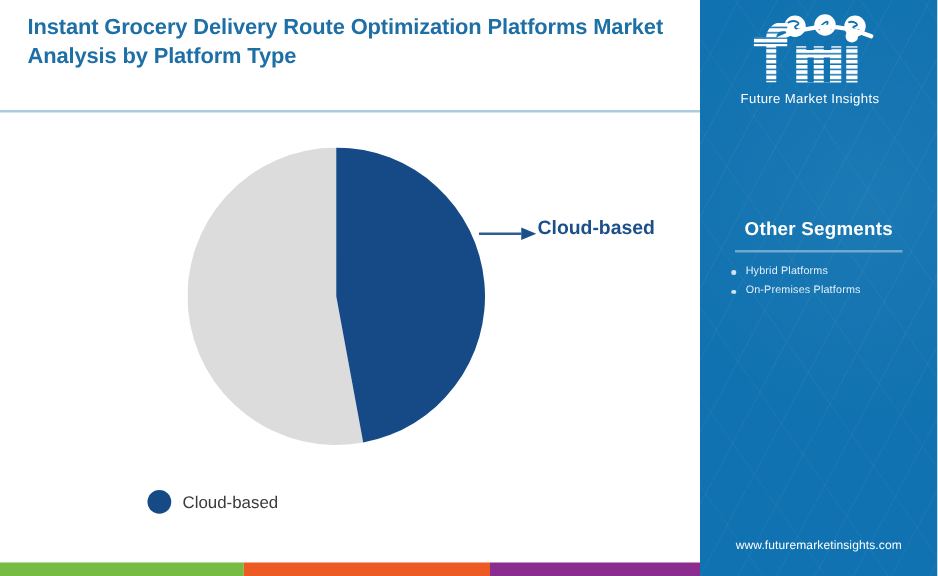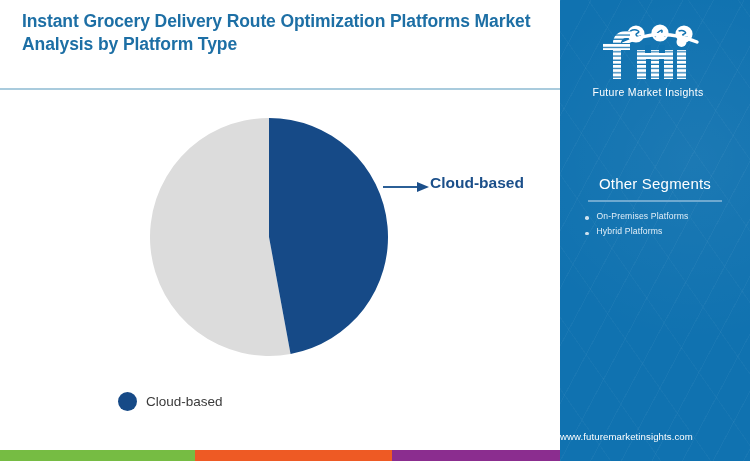--- a/index.html
+++ b/index.html
@@ -69,47 +69,47 @@
     
     content:""; position:absolute; inset:0;
     background:
       repeating-linear-gradient(118deg, rgba(255,255,255,0.035) 0 1px, rgba(255,255,255,0) 1px 27px),
       repeating-linear-gradient(55deg, rgba(255,255,255,0.028) 0 1px, rgba(255,255,255,0) 1px 41px),
       radial-gradient(circle at 70% 35%, rgba(255,255,255,0.05), rgba(255,255,255,0) 55%);
     pointer-events:none;
   }
 
   
-  #logo { position:absolute; left:0; top:23px; width:176px; text-align:center; }
+  #logo { position:absolute; left:0; top:10px; width:176px; text-align:center; }
   #logo-mark { width:150px; height:62px; display:block; margin:0 auto; }
   #logo-tagline {
     margin-top:1px; font-size:10.5px; color:#ffffff; letter-spacing:0.3px;
   }
 
   
   #other-segments { position:absolute; left:0; top:175px; width:190px; padding:0 18px; }
   #other-seg-title {
-    text-align:center; color:#ffffff; font-size:15px; font-weight:normal;
+    text-align:center; color:#ffffff; font-size:15px; font-weight:bold;
     letter-spacing:0.2px;
   }
   #other-seg-divider {
     margin:8px auto 9px; width:134px; height:1.5px; background:#6fa9d0;
   }
   .seg-item {
     display:flex; align-items:flex-start; gap:8px; margin:0 0 4px 7px;
   }
   .seg-bullet {
     width:3.5px; height:3.5px; border-radius:50%; background:#cfe2ef;
     margin-top:5.5px; flex:0 0 auto;
   }
   .seg-label { font-size:8.6px; color:#e3eff8; line-height:1.35; letter-spacing:0.15px; }
 
   
   #site-url {
-    position:absolute; left:0; bottom:19px; width:190px; 
+    position:absolute; left:0; bottom:19px; width:190px; text-align:center;
     font-size:9.6px; color:#ffffff; letter-spacing:0.1px;
   }
 
   
   #bottom-bar {
     position:absolute; left:0; bottom:0; width:560px; height:11px; display:flex;
   }
   #bar-green  { width:195px; background:#76bc43; }
   #bar-orange { width:197px; background:#ee5a24; }
   #bar-purple { width:168px; background:#8b2d8f; }
@@ -199,22 +199,22 @@
     </svg>
     <div id="logo-tagline">Future Market Insights</div>
   </div>
 
   <div id="other-segments">
     <div id="other-seg-title">Other Segments</div>
     <div id="other-seg-divider"></div>
 
     <div class="seg-item">
       <span class="seg-bullet"></span>
-      <span class="seg-label">On-Premises Platforms</span>
+      <span class="seg-label">Hybrid Platforms</span>
     </div>
     <div class="seg-item">
       <span class="seg-bullet"></span>
-      <span class="seg-label">Hybrid Platforms</span>
+      <span class="seg-label">On-Premises Platforms</span>
     </div>
   </div>
 
   <div id="site-url">www.futuremarketinsights.com</div>
 </div>
 
 </body></html>

